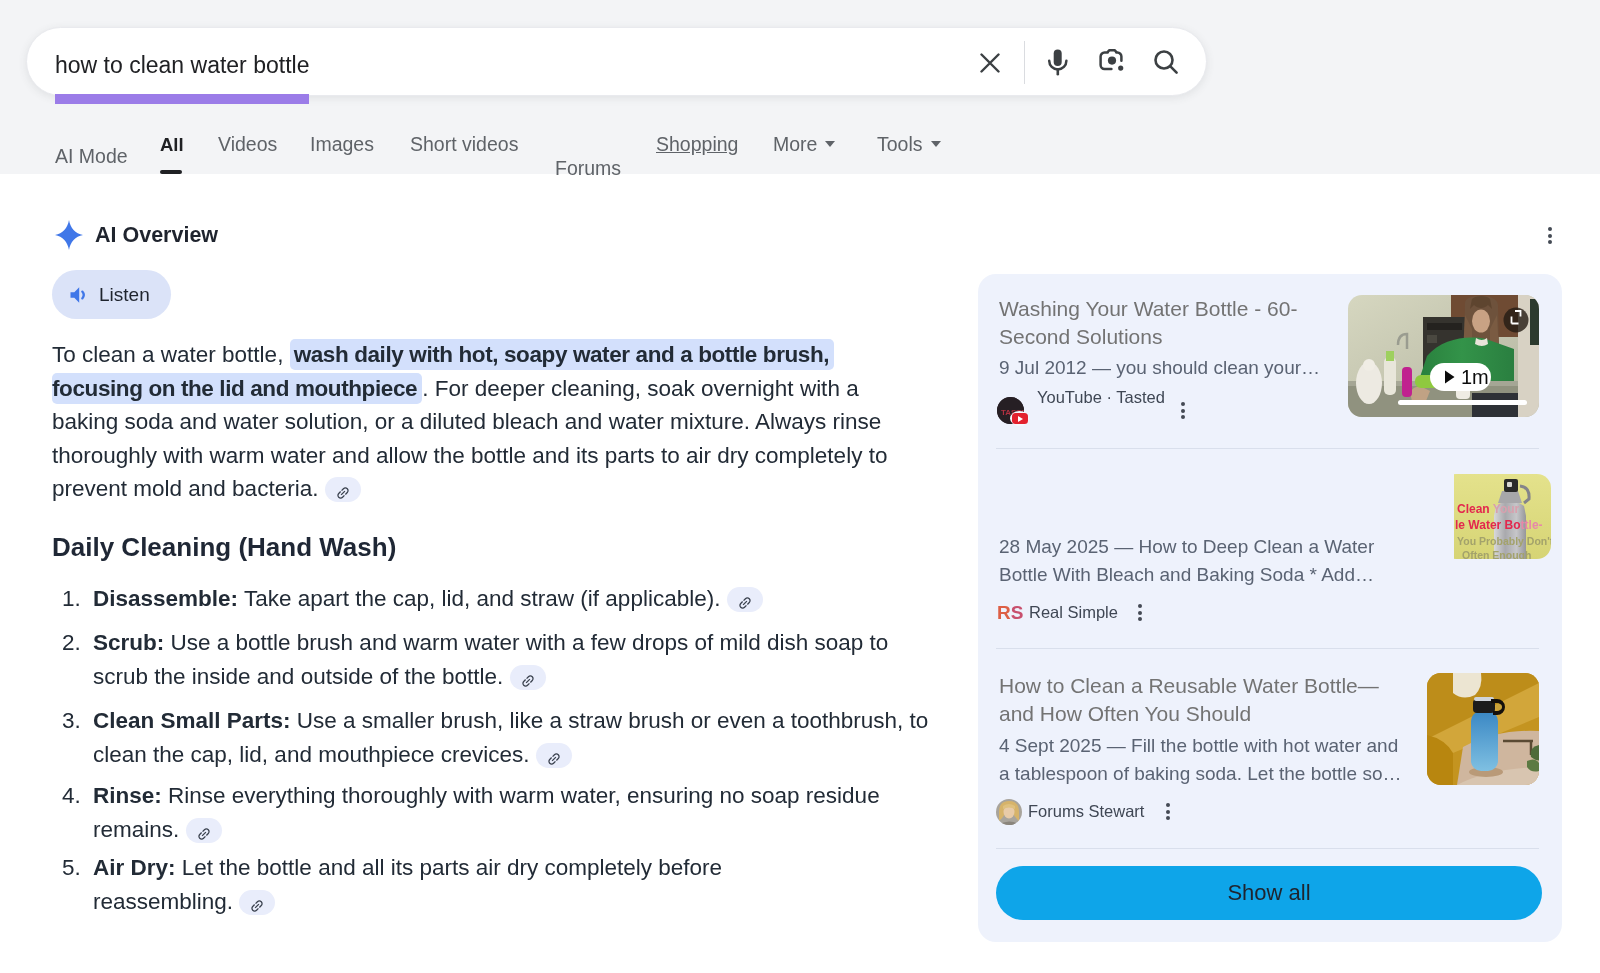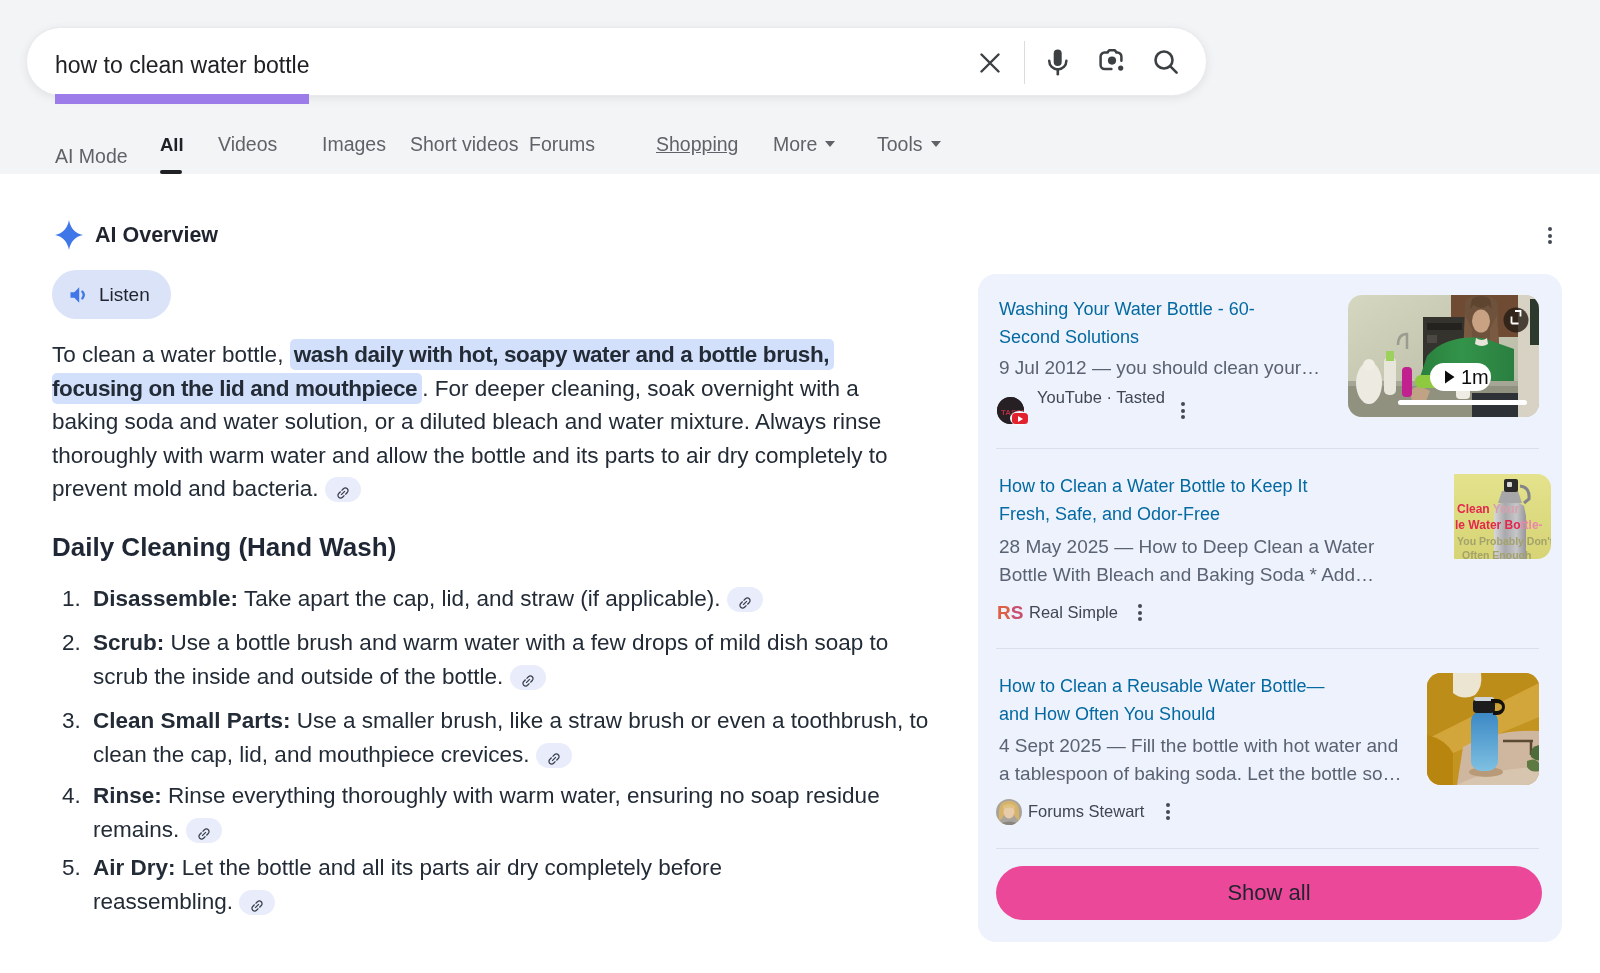--- a/index.html
+++ b/index.html
@@ -37,27 +37,27 @@
 
   h3.daily { position:absolute; left:52px; top:532px; font-size:26px; line-height:30px; font-weight:700; color:#1f2735; }
 
   .list { position:absolute; left:52px; top:582px; font-size:22.5px; line-height:33.5px; color:#222b36; }
   .li { position:relative; padding-left:41px; margin-bottom:8px; }
   .li .num { position:absolute; left:10px; top:0; }
   .li b { font-weight:700; }
 
   
   .card { position:absolute; left:978px; top:274px; width:584px; height:668px; background:#eef2fc; border-radius:18px; }
-  .ctitle { position:absolute; font-size:18px; line-height:28px; color:#0369a1; }
+  .ctitle { position:absolute; font-size:21px; line-height:28px; color:#737373; }
   .cdate { position:absolute; font-size:19px; line-height:28px; color:#5a6373; }
   .csrc { position:absolute; font-size:16.5px; color:#3f4754; }
   .cdiv { position:absolute; left:18px; width:543px; height:1px; background:#d9dfec; }
   .thumb { position:absolute; border-radius:14px; overflow:hidden; }
 
-  .showall { position:absolute; left:18px; top:592px; width:546px; height:54px; border-radius:27px; background:#ec4899; text-align:center; line-height:54px; font-size:22px; color:#1f242e; }
+  .showall { position:absolute; left:18px; top:592px; width:546px; height:54px; border-radius:27px; background:#0ea5e9; text-align:center; line-height:54px; font-size:22px; color:#1f242e; }
 </style>
 </head>
 <body>
 
 <div class="header"></div>
 <div class="searchbar"></div>
 <div class="query">how to clean water bottle</div>
 <div class="purplebar"></div>
 
 <svg class="abs" style="left:980px;top:53px;" width="20" height="20" viewBox="0 0 20 20">
@@ -81,23 +81,23 @@
 
 <svg class="abs" style="left:1153px;top:49px;" width="26" height="26" viewBox="0 0 26 26">
   <circle cx="11" cy="11" r="8.5" fill="none" stroke="#3c4043" stroke-width="2.6"></circle>
   <path d="M17.4 17.4 L23.6 23.6" stroke="#3c4043" stroke-width="2.6" stroke-linecap="round"></path>
 </svg>
 
 <div class="nav" style="left:55px;margin-top:12px;">AI Mode</div>
 <div class="nav active" style="left:160px;">All</div>
 <div class="allline"></div>
 <div class="nav" style="left:218px;">Videos</div>
-<div class="nav" style="left:310px;margin-left:12px;">Images</div>
+<div class="nav" style="left:310px;">Images</div>
 <div class="nav" style="left:410px;">Short videos</div>
-<div class="nav" style="left:529px;">Forums</div>
+<div class="nav" style="left:555px;margin-top:24px;">Forums</div>
 <div class="nav" style="left:656px;text-decoration:underline;">Shopping</div>
 <div class="nav" style="left:773px;">More<span class="caret"></span></div>
 <div class="nav" style="left:877px;">Tools<span class="caret"></span></div>
 
 <svg class="abs" style="left:55px;top:220px;" width="28" height="30" viewBox="0 0 28 30">
   <path d="M14 0 C15.4 8.2 20.3 13.5 28 15 C20.3 16.5 15.4 21.8 14 30 C12.6 21.8 7.7 16.5 0 15 C7.7 13.5 12.6 8.2 14 0 Z" fill="#4077e8"></path>
 </svg>
 <div class="aio-title">AI Overview</div>
 <div class="dots3" style="left:1548px;top:227px;">
     <span></span>
@@ -218,21 +218,20 @@
       <rect x="50" y="105" width="129" height="5" rx="2.5" fill="#ffffff"></rect>
       <g>
         <rect x="82" y="68" width="61" height="28" rx="14" fill="#ffffff"></rect>
         <path d="M97 75.5 l9.5 6.5 -9.5 6.5 Z" fill="#0c0c0c"></path>
         <text x="113" y="89" font-size="20" fill="#0c0c0c" font-family="Liberation Sans, sans-serif">1m</text>
       </g>
     </svg>
   </div>
   <div class="cdiv" style="top:174px;"></div>
 
-  <div class="ctitle" style="left:21px;top:198px;">How to Clean a Water Bottle to Keep It<br>Fresh, Safe, and Odor-Free</div>
   <div class="cdate" style="left:21px;top:259px;">28 May 2025 — How to Deep Clean a Water<br>Bottle With Bleach and Baking Soda * Add…</div>
   <div class="csrc" style="left:19px;top:328px;font-size:19px;font-weight:700;"><span style="color:#dd5f45;">R</span><span style="color:#c8506e;">S</span></div>
   <div class="csrc" style="left:51px;top:329px;">Real Simple</div>
   <div class="dots3" style="left:160px;top:330px;">
       <span></span>
       <span></span>
       <span></span>
     </div>
   <div class="thumb" style="left:464px;top:200px;width:109px;height:85px;padding-left:12px;">
     <svg width="109" height="110" viewBox="0 0 109 110">

